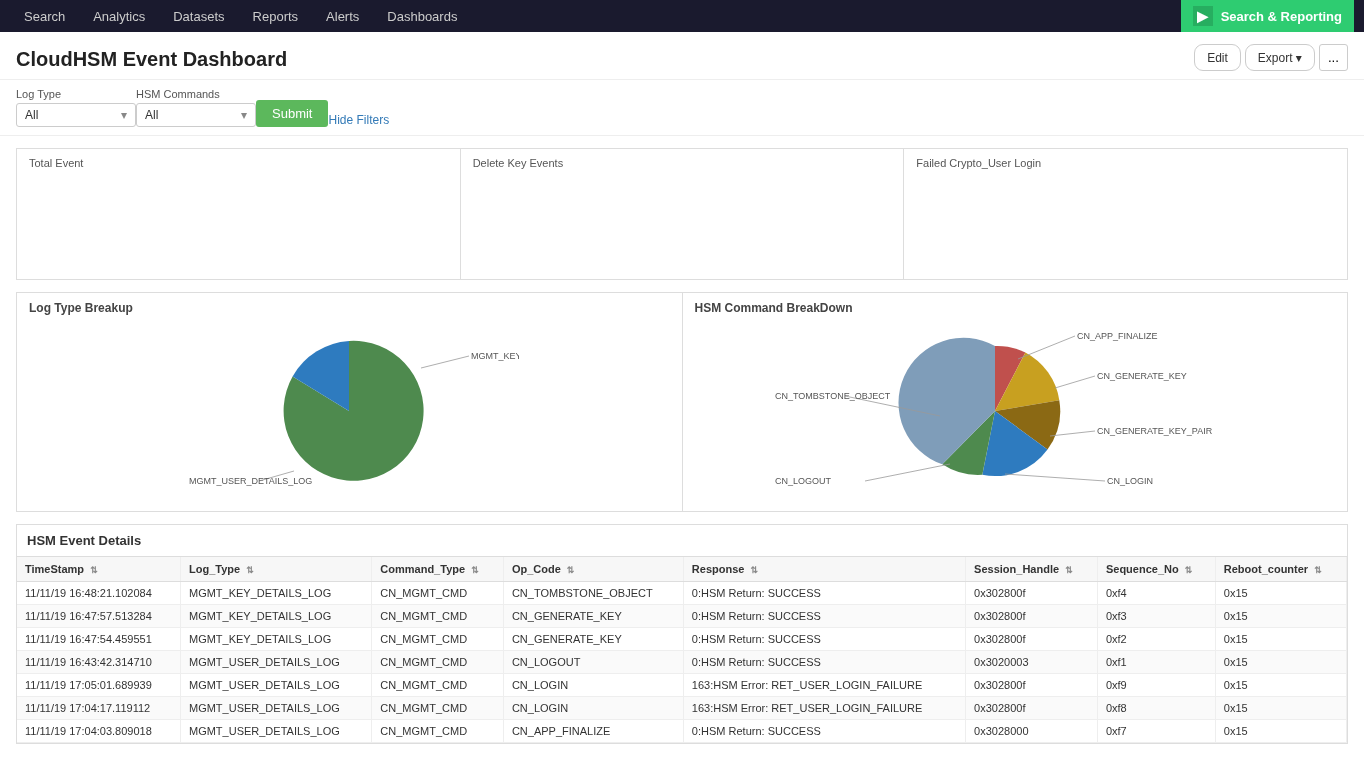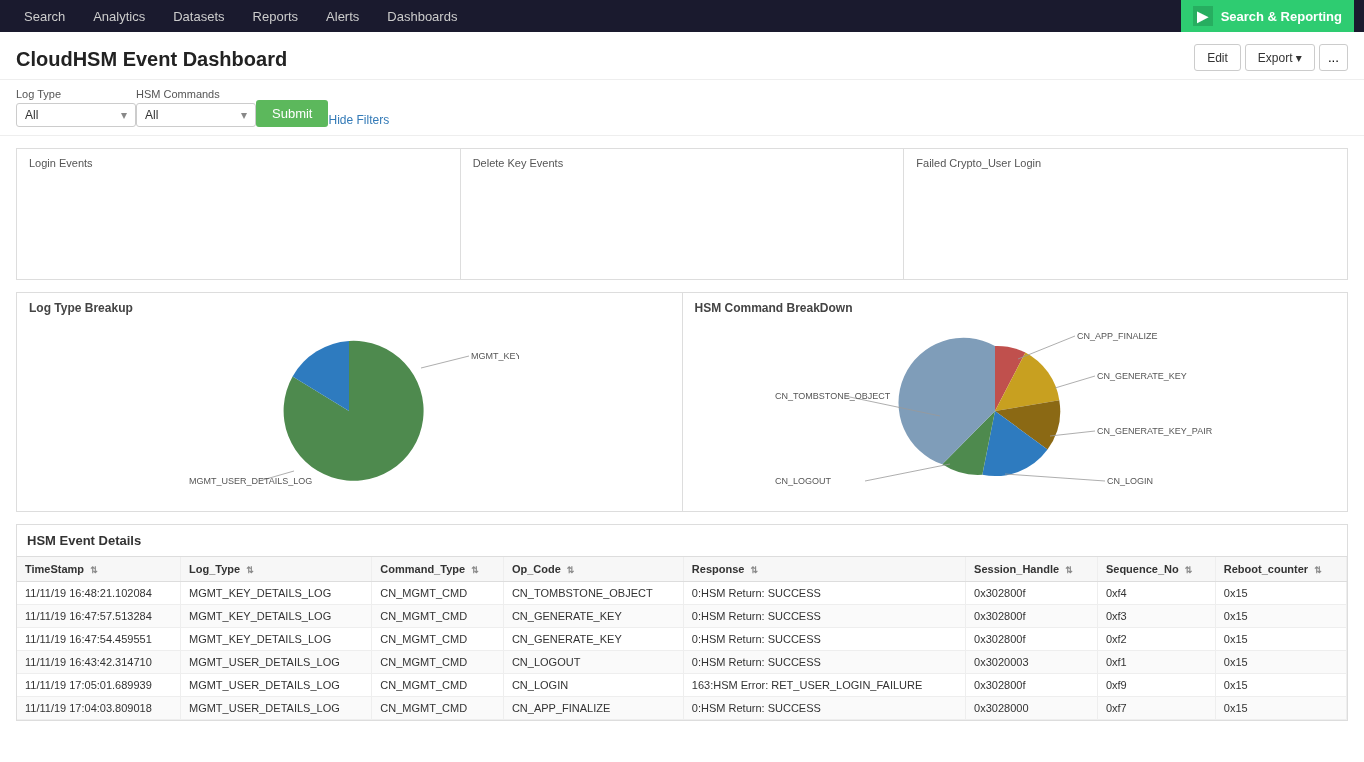--- a/index.html
+++ b/index.html
@@ -59,21 +59,21 @@
     .dashboard-title {
       font-size: 20px;
       font-weight: bold;
       color: #222;
     }
     .header-actions { display: flex; gap: 4px; }
     .btn-action {
       padding: 5px 12px;
       border: 1px solid #ccc;
       background: white;
-      border-radius: 3px;
+      border-radius: 9px;
       font-size: 12px;
       cursor: pointer;
       color: #333;
     }
     .btn-dots {
       padding: 5px 8px;
       border: 1px solid #ccc;
       background: white;
       border-radius: 3px;
       cursor: pointer;
@@ -274,21 +274,21 @@
         <span>All</span>
         <span class="arrow">▾</span>
       </div>
     </div>
     <button class="btn-submit">Submit</button>
     <button class="btn-hide-filters">Hide Filters</button>
   </div>
 
   <div class="metrics-row">
     <div class="metric-card">
-      <div class="metric-label">Login Events</div>
+      <div class="metric-label">Total Event</div>
       <div class="metric-value-box blue-bg">
         <div class="metric-number">25</div>
         <div class="metric-sublabel">Total HSM Events</div>
       </div>
     </div>
     <div class="metric-card">
       <div class="metric-label">Delete Key Events</div>
       <div class="metric-value-box green-bg">
         <div class="metric-number">0</div>
         <div class="metric-sublabel">Total Delete Key Events</div>
@@ -421,20 +421,30 @@
             <td>11/11/19 17:05:01.689939</td>
             <td>MGMT_USER_DETAILS_LOG</td>
             <td>CN_MGMT_CMD</td>
             <td>CN_LOGIN</td>
             <td>163:HSM Error: RET_USER_LOGIN_FAILURE</td>
             <td>0x302800f</td>
             <td>0xf9</td>
             <td>0x15</td>
           </tr>
           <tr>
+            <td>11/11/19 17:04:17.119112</td>
+            <td>MGMT_USER_DETAILS_LOG</td>
+            <td>CN_MGMT_CMD</td>
+            <td>CN_LOGIN</td>
+            <td>163:HSM Error: RET_USER_LOGIN_FAILURE</td>
+            <td>0x302800f</td>
+            <td>0xf8</td>
+            <td>0x15</td>
+          </tr>
+          <tr>
             <td>11/11/19 17:04:03.809018</td>
             <td>MGMT_USER_DETAILS_LOG</td>
             <td>CN_MGMT_CMD</td>
             <td>CN_APP_FINALIZE</td>
             <td>0:HSM Return: SUCCESS</td>
             <td>0x3028000</td>
             <td>0xf7</td>
             <td>0x15</td>
           </tr>
         </tbody>

